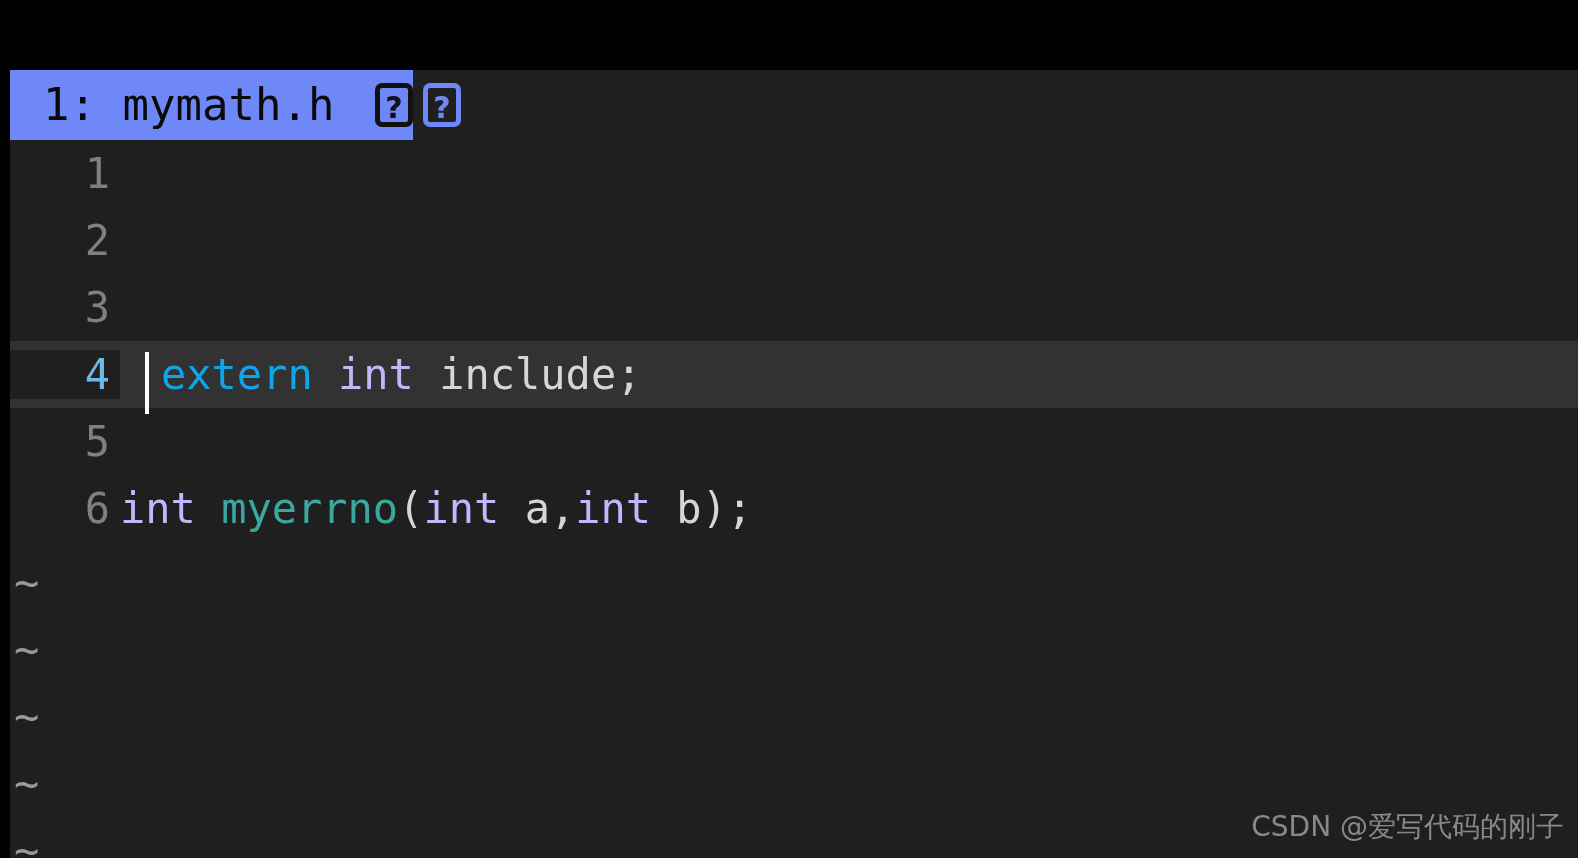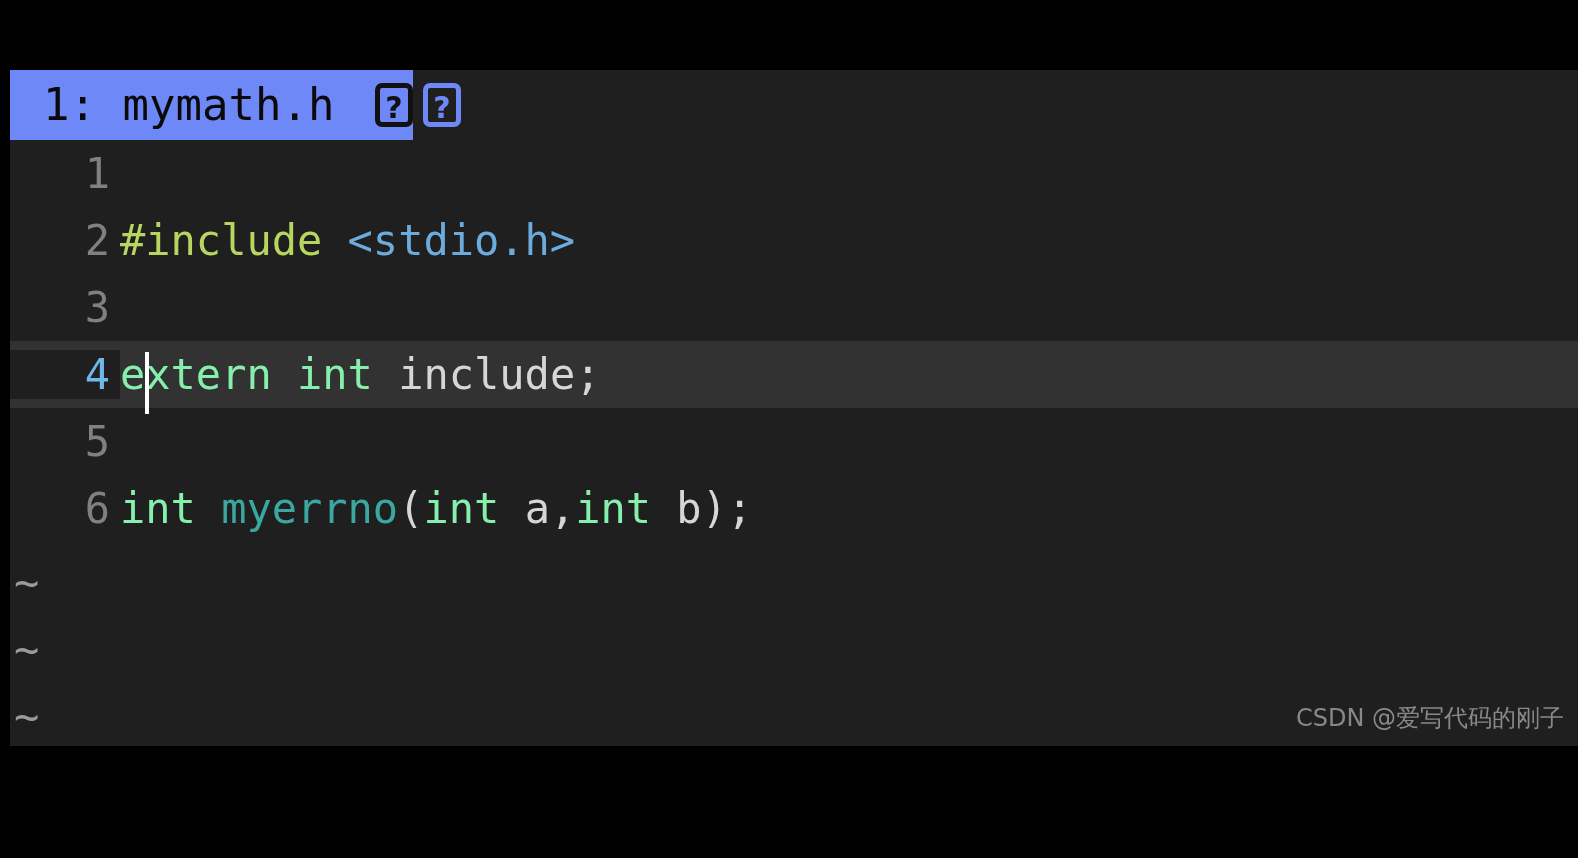--- a/index.html
+++ b/index.html
@@ -10,21 +10,21 @@
   body {
     width: 1578px;
     height: 858px;
     overflow: hidden;
     font-family: "DejaVu Sans Mono", monospace;
   }
 
   #screen {
     position: relative;
     width: 1578px;
-    height: 746px;
+    height: 858px;
     background: #000000;
     overflow: hidden;
   }
 
   
   .left-strip {
     position: absolute;
     left: 0;
     top: 0;
     width: 10px;
@@ -136,22 +136,22 @@
   }
   .src {
     flex: 1;
     white-space: pre;
     position: relative;
   }
 
   
   .t-pre   { color: #b6d65f; }           
   .t-str   { color: #6cabdc; }           
-  .t-kw    { color: #86efac; }           
-  .t-type  { color: #86efac; }           
+  .t-kw    { color: #c4b5fd; }           
+  .t-type  { color: #0ea5e9; padding-left: 41px; }           
   .t-fn    { color: #3aa8a0; }           
   .t-plain { color: #d6d6d6; }           
 
   
   .cursor {
     position: absolute;
     left: 25px;
     top: 2px;
     width: 4px;
     height: 62px;
@@ -174,21 +174,21 @@
     font-family: "DejaVu Sans Mono", monospace;
     padding-left: 4px;
   }
 
   
   .watermark {
     position: absolute;
     right: 14px;
     bottom: 12px;
     color: #9b9b9b;
-    font-size: 24px;
+    font-size: 28px;
     font-family: "DejaVu Sans", sans-serif;
     z-index: 8;
     white-space: nowrap;
     opacity: 0.85;
   }
 </style>
 </head>
 <body>
 
 <div id="screen">
@@ -199,21 +199,21 @@
   <div class="tabline">
     <div class="tab">
       <span class="tab-label">1: mymath.h </span>
       <span class="qbox on-tab">?</span>
     </div>
     <span class="qbox off-tab">?</span>
   </div>
 
   <div class="code">
       <div class="line"><div class="gutter">1</div></div>
-      <div class="line"><div class="gutter">2</div><div class="src"><span class="t-pre">#include </span><span class="t-str">&lt;stdio.h&gt;</span></div></div>
+      <div class="line"><div class="gutter">2</div></div>
       <div class="line"><div class="gutter">3</div><div class="src"></div></div>
       <div class="line current"><div class="gutter">4</div><div class="src"><span class="t-type">extern </span><span class="t-kw">int </span><span class="t-plain">include;</span><span class="cursor"></span></div></div>
       <div class="line"><div class="gutter">5</div></div>
       <div class="line"><div class="gutter">6</div><div class="src"><span class="t-kw">int </span><span class="t-fn">myerrno</span><span class="t-plain">(</span><span class="t-kw">int </span><span class="t-plain">a,</span><span class="t-kw">int </span><span class="t-plain">b);</span></div></div>
     </div>
 
   <div class="tildes">
       <div class="tilde">~</div>
       <div class="tilde">~</div>
       <div class="tilde">~</div>

